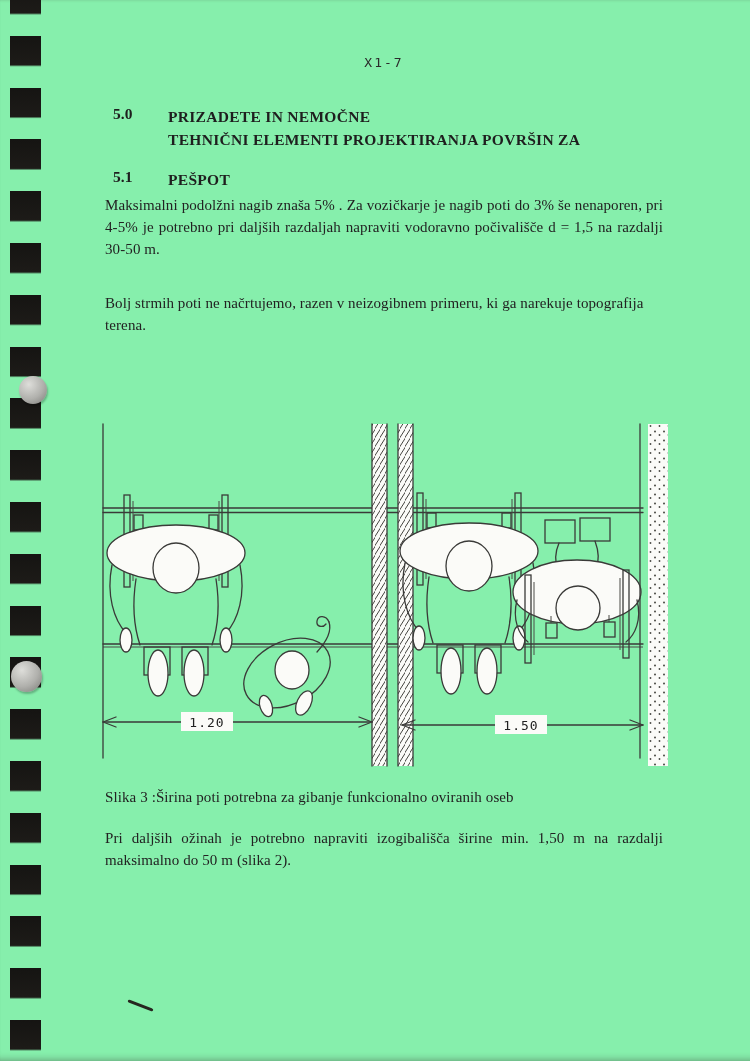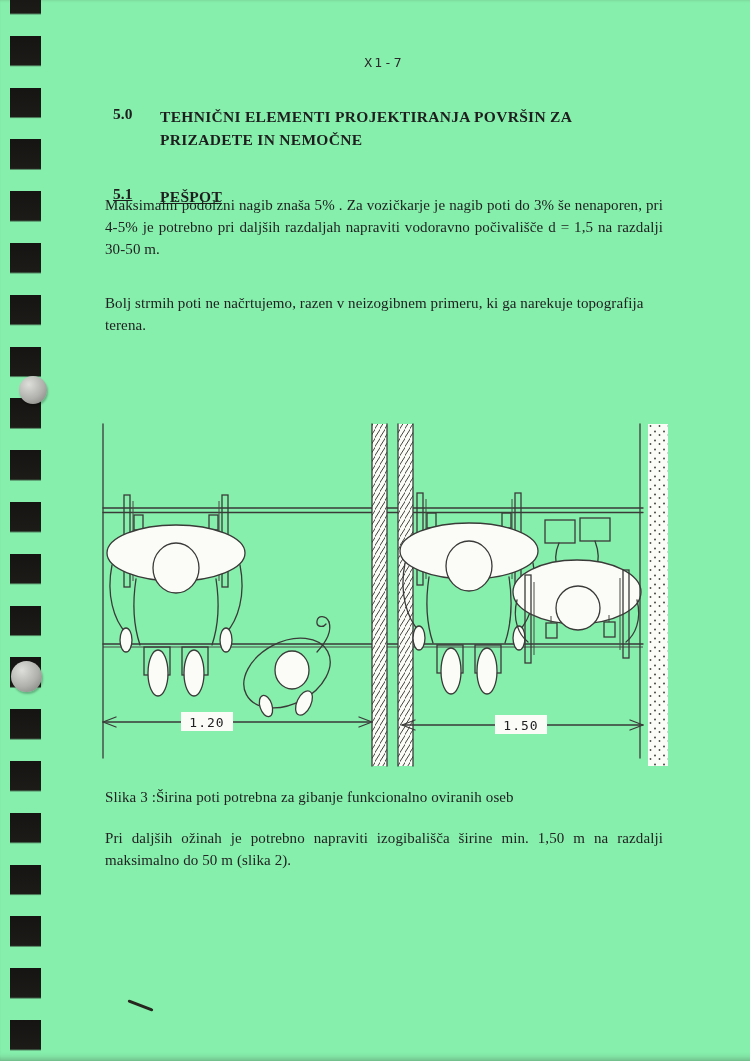--- a/index.html
+++ b/index.html
@@ -22,25 +22,25 @@
     background:radial-gradient(circle at 35% 30%, #dededa, #b0b0ac 55%, #8c8c88 85%);
     box-shadow:1px 2px 2px rgba(0,0,0,.25);
   }
   .ring.r1{left:19px; top:376px; width:28px; height:28px;}
   .ring.r2{left:11px; top:661px; width:31px; height:31px;}
 
   .page-number{
     position:absolute; left:105px; width:558px; top:55px; text-align:center;
     font-family:"DejaVu Sans Mono",monospace; font-size:13px; letter-spacing:2px; color:#2b2b2b;
   }
-  .h-block{position:absolute; left:113px; display:flex; gap:0;}
+  .h-block{position:absolute; left:113px; display:flex; gap:8px;}
   .h-num{width:47px; flex:0 0 47px; font-weight:700; font-size:15.5px;}
   .h-title{font-weight:700; font-size:15.5px; line-height:23px; letter-spacing:.3px; max-width:470px;}
   .h50{top:105px;}
-  .h51{top:185px;text-decoration:underline;}
+  .h51{top:168px;}
 
   .para{
     position:absolute; left:105px; width:558px;
     font-size:15px; line-height:22px; color:#222; letter-spacing:.1px;
   }
   .just{text-align:justify;}
   .p1{top:194px;}
   .p2{top:292px;}
   .p3{top:348px;}
   .caption{top:786px;}
@@ -68,22 +68,22 @@
 
   <div class="binding"></div>
   <div class="ring r1"></div>
   <div class="ring r2"></div>
 
   <div class="page-number">X1-7</div>
 
   <div class="h-block h50">
     <div class="h-num">5.0</div>
     <div class="h-title">
+      <div>PRIZADETE IN NEMOČNE</div>
       <div>TEHNIČNI ELEMENTI PROJEKTIRANJA POVRŠIN ZA</div>
-      <div>PRIZADETE IN NEMOČNE</div>
     </div>
   </div>
 
   <div class="h-block h51">
     <div class="h-num">5.1</div>
     <div class="h-title">PEŠPOT</div>
   </div>
 
   <div class="para just p1">Maksimalni podolžni nagib znaša 5% . Za vozičkarje je nagib poti do 3% še nenaporen, pri 4-5% je potrebno pri daljših razdaljah napraviti vodoravno počivališče d = 1,5 na razdalji 30-50 m.</div>
   <div class="para p2">Bolj strmih poti ne načrtujemo, razen v neizogibnem primeru, ki ga narekuje topografija terena.</div>

